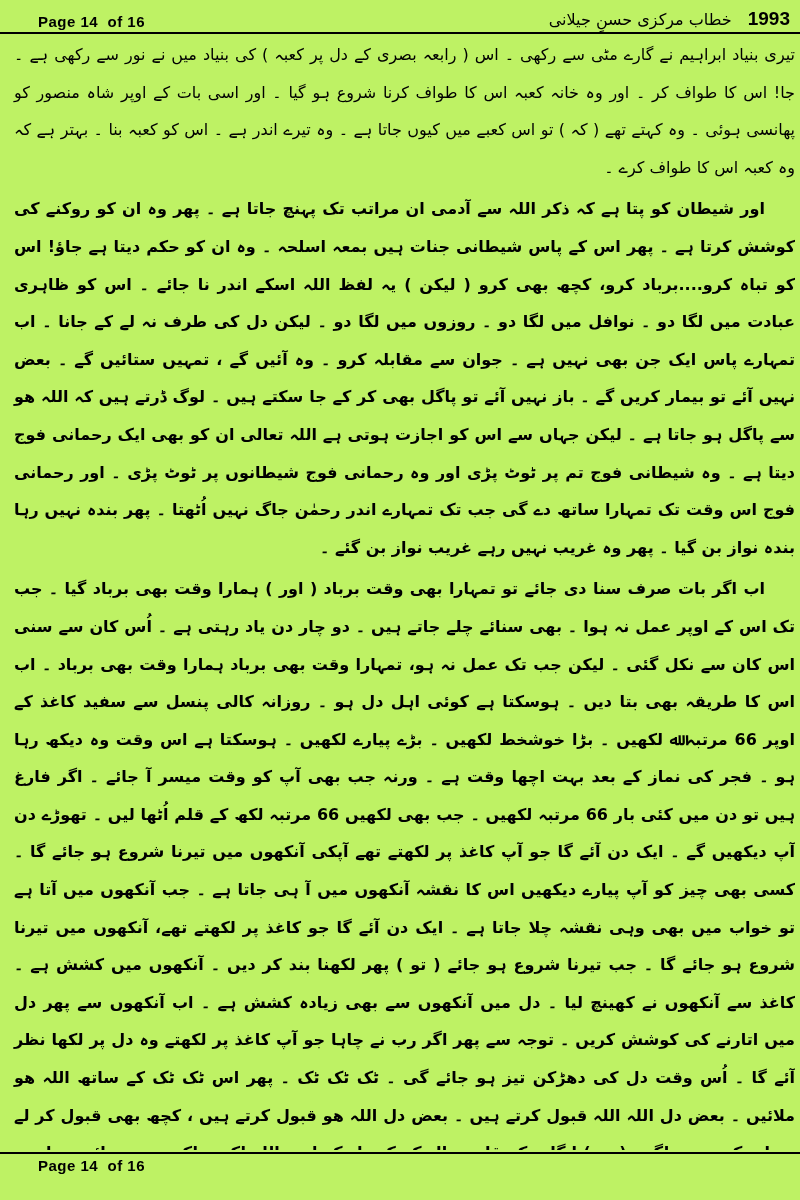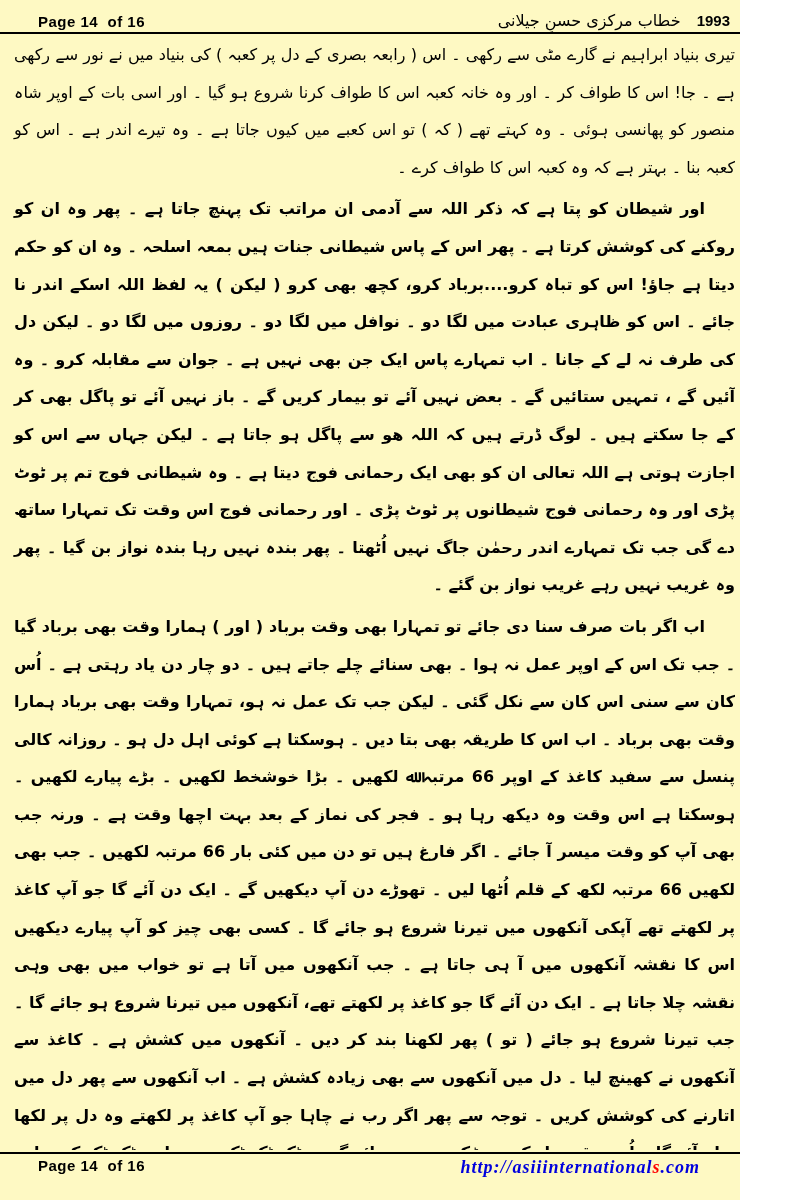--- a/index.html
+++ b/index.html
@@ -1,20 +1,20 @@
 <!DOCTYPE html>
 <html lang="ur"><head>
 <meta charset="utf-8">
 <style>
   html, body { margin: 0; padding: 0; background: #ffffff; }
   .page {
     position: relative;
-    width: 740px;
+    width: 800px;
     height: 1200px;
-    background: #fef9c3;
+    background: #bef264;
     color: #000000;
     overflow: hidden;
     font-family: "DejaVu Sans", sans-serif;
   }
   
   .page-header {
     position: absolute;
     top: 0; left: 0; right: 0;
     height: 32px;
     display: flex;
@@ -30,21 +30,21 @@
     letter-spacing: 0.5px;
     white-space: pre;
   }
   .header-title {
     display: inline-flex;
     align-items: baseline;
     gap: 16px;
     font-size: 16px;
   }
   .header-title .urdu { direction: rtl; unicode-bidi: isolate; }
-  .header-title .year { font-weight: bold; font-family: "Liberation Sans", sans-serif; font-size: 15px; margin-top: 30px; }
+  .header-title .year { font-weight: bold; font-family: "Liberation Sans", sans-serif; font-size: 19px; margin-top: 30px; }
   .rule {
     position: absolute;
     left: 0; right: 0;
     border: none;
     border-top: 2px solid #000000;
     margin: 0;
   }
   .top-rule { top: 32px; }
   .bottom-rule { top: 1152px; }
   
@@ -101,18 +101,15 @@
   <main class="body-text" dir="rtl">
     <p>تیری بنیاد ابراہیم نے گارے مٹی سے رکھی ۔ اس ( رابعہ بصری کے دل پر کعبہ ) کی بنیاد میں نے نور سے رکھی ہے ۔ جا! اس کا طواف کر ۔ اور وہ خانہ کعبہ اس کا طواف کرنا شروع ہو گیا ۔ اور اسی بات کے اوپر شاہ منصور کو پھانسی ہوئی ۔ وہ کہتے تھے ( کہ ) تو اس کعبے میں کیوں جاتا ہے ۔ وہ تیرے اندر ہے ۔ اس کو کعبہ بنا ۔ بہتر ہے کہ وہ کعبہ اس کا طواف کرے ۔</p>
     <p class="indent">اور شیطان کو پتا ہے کہ ذکر اللہ سے آدمی ان مراتب تک پہنچ جاتا ہے ۔ پھر وہ ان کو روکنے کی کوشش کرتا ہے ۔ پھر اس کے پاس شیطانی جنات ہیں بمعہ اسلحہ ۔ وہ ان کو حکم دیتا ہے جاؤ! اس کو تباہ کرو....برباد کرو، کچھ بھی کرو ( لیکن ) یہ لفظ اللہ اسکے اندر نا جائے ۔ اس کو ظاہری عبادت میں لگا دو ۔ نوافل میں لگا دو ۔ روزوں میں لگا دو ۔ لیکن دل کی طرف نہ لے کے جانا ۔ اب تمہارے پاس ایک جن بھی نہیں ہے ۔ جوان سے مقابلہ کرو ۔ وہ آئیں گے ، تمہیں ستائیں گے ۔ بعض نہیں آئے تو بیمار کریں گے ۔ باز نہیں آئے تو پاگل بھی کر کے جا سکتے ہیں ۔ لوگ ڈرتے ہیں کہ اللہ ھو سے پاگل ہو جاتا ہے ۔ لیکن جہاں سے اس کو اجازت ہوتی ہے اللہ تعالی ان کو بھی ایک رحمانی فوج دیتا ہے ۔ وہ شیطانی فوج تم پر ٹوٹ پڑی اور وہ رحمانی فوج شیطانوں پر ٹوٹ پڑی ۔ اور رحمانی فوج اس وقت تک تمہارا ساتھ دے گی جب تک تمہارے اندر رحمٰن جاگ نہیں اُٹھتا ۔ پھر بندہ نہیں رہا بندہ نواز بن گیا ۔ پھر وہ غریب نہیں رہے غریب نواز بن گئے ۔</p>
     <p class="indent">اب اگر بات صرف سنا دی جائے تو تمہارا بھی وقت برباد ( اور ) ہمارا وقت بھی برباد گیا ۔ جب تک اس کے اوپر عمل نہ ہوا ۔ بھی سنائے چلے جاتے ہیں ۔ دو چار دن یاد رہتی ہے ۔ اُس کان سے سنی اس کان سے نکل گئی ۔ لیکن جب تک عمل نہ ہو،  تمہارا وقت بھی برباد ہمارا وقت بھی برباد ۔ اب اس کا طریقہ بھی بتا دیں ۔ ہوسکتا ہے کوئی اہل دل ہو ۔ روزانہ کالی پنسل سے سفید کاغذ کے اوپر 66 مرتبہ ﷲ لکھیں ۔ بڑا خوشخط لکھیں ۔ بڑے پیارے لکھیں ۔ ہوسکتا ہے اس وقت وہ دیکھ رہا ہو ۔ فجر کی نماز کے بعد بہت اچھا وقت ہے ۔ ورنہ جب بھی آپ کو وقت میسر آ جائے ۔ اگر فارغ ہیں تو دن میں کئی بار 66 مرتبہ لکھیں ۔ جب بھی لکھیں 66 مرتبہ لکھ کے قلم اُٹھا لیں ۔ تھوڑے دن آپ دیکھیں گے ۔ ایک دن آئے گا جو آپ کاغذ پر لکھتے تھے آپکی آنکھوں میں تیرنا شروع ہو جائے گا ۔ کسی بھی چیز کو آپ پیارے دیکھیں اس کا نقشہ آنکھوں میں آ ہی جاتا ہے ۔ جب آنکھوں میں آتا ہے تو خواب میں بھی وہی نقشہ چلا جاتا ہے ۔ ایک دن آئے گا جو کاغذ پر لکھتے تھے،  آنکھوں میں تیرنا شروع ہو جائے گا ۔ جب تیرنا شروع ہو جائے ( تو ) پھر لکھنا بند کر دیں ۔ آنکھوں میں کشش ہے ۔ کاغذ سے آنکھوں نے کھینچ لیا ۔ دل میں آنکھوں سے بھی زیادہ کشش ہے ۔ اب آنکھوں سے پھر دل میں اتارنے کی کوشش کریں ۔ توجہ سے پھر اگر رب نے چاہا جو آپ کاغذ پر لکھتے وہ دل پر لکھا نظر آئے گا ۔ اُس وقت دل کی دھڑکن تیز ہو جائے گی ۔ ٹک ٹک ٹک ۔ پھر اس ٹک ٹک کے ساتھ اللہ ھو ملائیں ۔ بعض دل اللہ اللہ قبول کرتے ہیں ۔ بعض دل اللہ ھو قبول کرتے ہیں ،  کچھ بھی قبول کر لے ۔ رات کو سونے لگیں ( تو ) انگلی کو قلم خیال کر کے دل کے اوپر اللہ لکھتے لکھتے سو جائیں ۔ اسی میں نیند آ جائے ۔ ایک تو بڑی پیاری نیند آئے گی ۔ آدمی کی فطرت ہے ( کہ ) رات کو سوتا ہے کچھ سوچتا ہے تب اس کو نیند آتی ہے ۔ لیکن جو سوچتا ہے صبح وہ کام تو نہیں ہوتا ہے ۔ تو وہ صرف نیند کے لیے سوچ رہا تھا ۔ اگر وہ اللہ اللہ</p>
   </main>
 
   <hr class="rule bottom-rule">
 
   <footer class="page-footer">
     <span class="page-num">Page 14  of 16</span>
-    <a href="#" class="site-url">
-      <span>http://asiiinternational</span><span class="red-s">s</span><span>.com</span>
-    </a>
   </footer>
 
 </div>
 
 </body></html>

